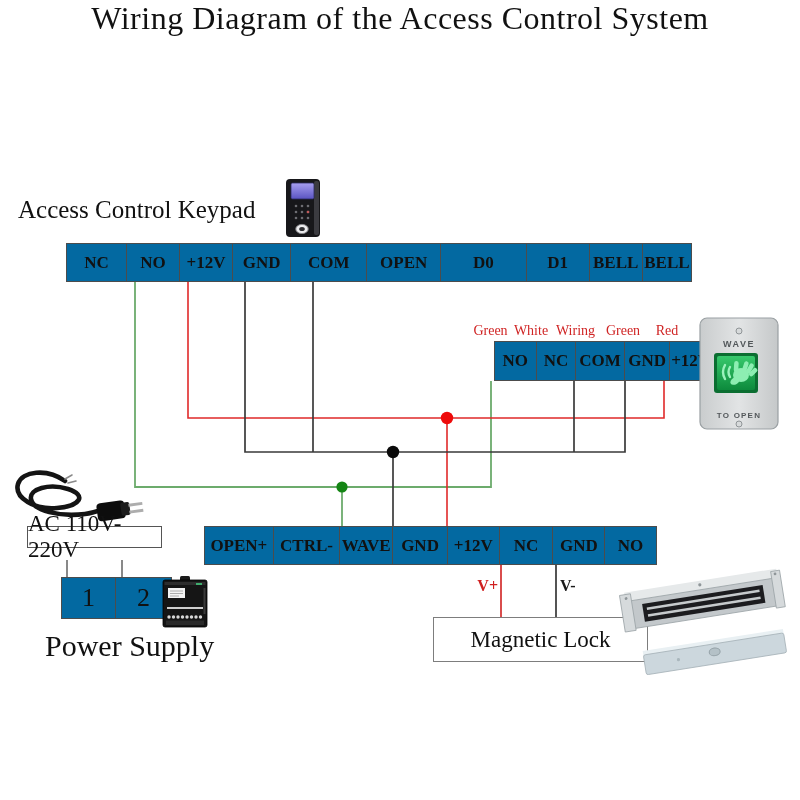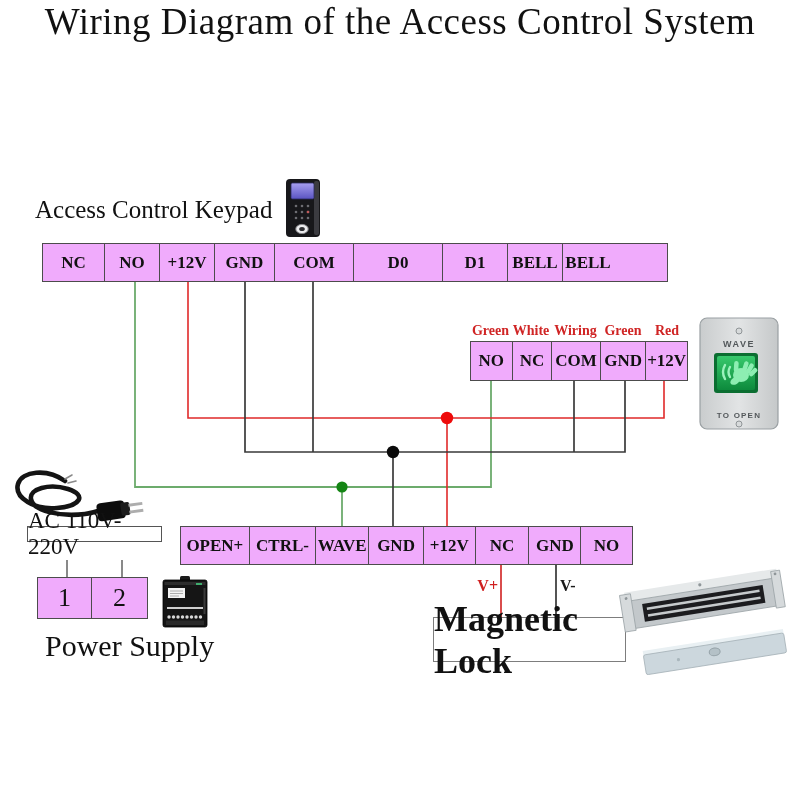--- a/index.html
+++ b/index.html
@@ -1,33 +1,33 @@
 <!DOCTYPE html>
 <html style="--wire-green: #6cab6c; --wire-red: #e02a2a; --wire-black: #3a3a3a; --dot-green: #148514; --dot-red: #ee0a0a; --dot-black: #0a0a0a; --wire-label-red: #d02525;"><head>
 <meta charset="utf-8">
 <style>
   html,body{margin:0;padding:0;background:#fff;}
   body{width:800px;height:800px;position:relative;overflow:hidden;
        font-family:"Liberation Serif","DejaVu Serif",serif;color:#111;}
   .abs{position:absolute;}
-  .title{left:0;top:131;width:800px;text-align:center;font-size:37px;letter-spacing:.5px;}
-  .keypad-label{left:18px;top:196px;font-size:25px;margin-left:17px;}
-  .strip{display:flex;background:#f0abfc;border:1.4px solid #4c4c4c;box-sizing:border-box;z-index:3;}
+  .title{left:0;top:131;width:800px;text-align:center;font-size:32px;letter-spacing:.5px;}
+  .keypad-label{left:18px;top:196px;font-size:25px;}
+  .strip{display:flex;background:#0369a1;border:1.4px solid #4c4c4c;box-sizing:border-box;z-index:3;margin-left:24px;}
   .cell{border-left:1.4px solid #4c4c4c;display:flex;align-items:center;justify-content:center;
         font-weight:bold;font-size:17px;box-sizing:border-box;white-space:nowrap;}
   .cell:first-child{border-left:none;}
-  .wire-colors{display:flex;z-index:3;font-weight:bold;font-size:14px;color:var(--wire-label-red,#d02525);}
+  .wire-colors{display:flex;z-index:3;font-weight:normal;font-size:14px;color:var(--wire-label-red,#d02525);}
   .wire-colors span{display:block;text-align:center;white-space:nowrap;}
   .obox{border:1.4px solid #555;background:#fff;box-sizing:border-box;display:flex;
         align-items:center;justify-content:center;z-index:3;}
-  .ac-box{left:27px;top:526px;width:135px;height:16px;font-size:23px;}
+  .ac-box{left:27px;top:526px;width:135px;height:22px;font-size:23px;}
   .num-strip{left:37px;top:577px;width:111px;height:42px;z-index:3;}
   .num-strip .cell{font-weight:normal;font-size:26px;}
   .ps-label{left:45px;top:629px;font-size:30px;text-align:center;}
-  .lock-box{left:433px;top:617px;width:193px;height:45px;font-size:36px;border-color:#7d7d7d;font-weight:bold;}
+  .lock-box{left:433px;top:617px;width:215px;height:45px;font-size:23px;border-color:#7d7d7d;}
   .vplus{left:470px;top:577px;width:28px;text-align:right;font-weight:bold;font-size:16px;color:#d02020;z-index:3;}
   .vminus{left:560px;top:577px;font-weight:bold;font-size:16px;color:#1a1a1a;z-index:3;}
   svg{display:block;}
   .z2{z-index:2;} .z3{z-index:3;}
 </style>
 </head>
 <body>
 
 <div class="abs title">Wiring Diagram of the Access Control System</div>
 
@@ -57,20 +57,21 @@
   <ellipse cx="18" cy="50" rx="6.2" ry="4.6" fill="#ececee" stroke="#8a8a8e" stroke-width="1"></ellipse>
   <ellipse cx="18" cy="50" rx="2.8" ry="2.1" fill="#2e2e32"></ellipse>
 </svg>
 
 <div class="abs strip" style="left:42px;top:243px;width:626px;height:39px">
   <div class="cell" style="width:61px">NC</div>
   <div class="cell" style="width:55px">NO</div>
   <div class="cell" style="width:55px">+12V</div>
   <div class="cell" style="width:60px">GND</div>
   <div class="cell" style="width:79px">COM</div>
+  <div class="cell" style="width:76px">OPEN</div>
   <div class="cell" style="width:89px">D0</div>
   <div class="cell" style="width:65px">D1</div>
   <div class="cell" style="width:55px">BELL</div>
   <div class="cell" style="width:51px">BELL</div>
 </div>
 
 <div class="abs wire-colors" style="left:470px;top:323px;width:218px;height:16px">
   <span style="width:41px">Green</span>
   <span style="width:40px">White</span>
   <span style="width:49px">Wiring</span>

